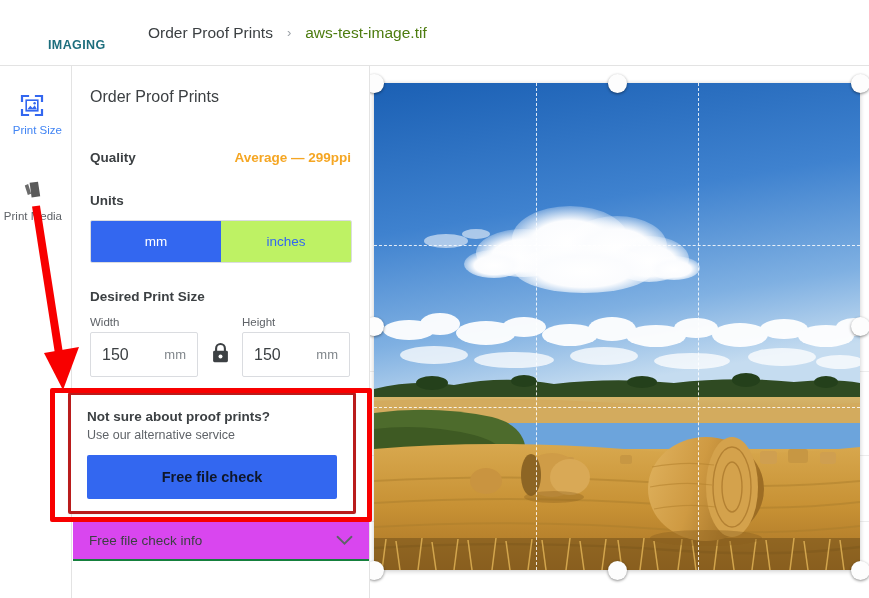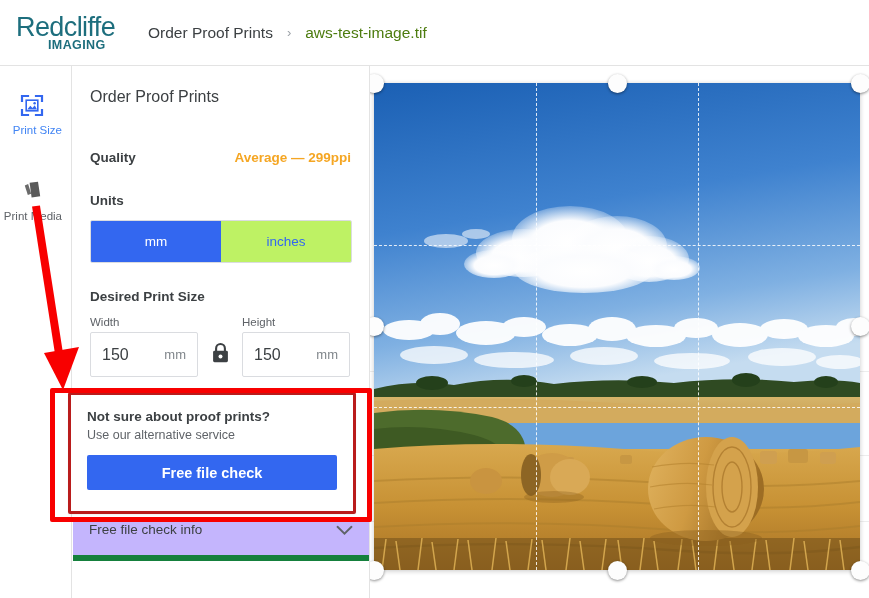--- a/index.html
+++ b/index.html
@@ -102,31 +102,31 @@
   }
   .promo {
     position:absolute; left:68px; top:392px; width:288px; height:122px;
     background:#fff; border:3px solid #b91c1c; border-radius:2px;
     box-shadow:0 1px 2px rgba(0,0,0,0.06);
     padding:14px 16px 0; z-index:5;
   }
   .promo-h { font-size:13.5px; font-weight:bold; color:#3c4043; }
   .promo-p { font-size:12.5px; color:#5f6368; margin-top:4px; }
   .promo-btn {
-    margin-top:13px; height:35px; background:#3367f0; border-radius:2px;
+    margin-top:13px; height:44px; background:#3367f0; border-radius:2px;
     display:flex; align-items:center; justify-content:center;
-    color:#ffffff; font-size:14.5px; font-weight:bold; cursor:pointer;
+    color:#0f172a; font-size:14.5px; font-weight:bold; cursor:pointer;
   }
 
   
   .accordion {
     position:absolute; left:73px; top:521px; width:296px; height:40px;
-    border-top:1px solid #e8e8e8; border-bottom:6px solid #15803d;
-    display:flex; align-items:flex-start; padding:0 16px;
-    background:#c4b5fd; z-index:4; cursor:pointer;
+    border-top:1px solid #e8e8e8; border-bottom:2px solid #15803d;
+    display:flex; align-items:center; padding:0 16px;
+    background:#d946ef; z-index:4; cursor:pointer;
   }
   .accordion-lbl { flex:1; font-size:13.5px; color:#3c4043; }
 
   
   .arrow { position:absolute; left:0; top:60px; width:140px; height:340px; z-index:9; pointer-events:none; }
 
   
   .stage {
     position:absolute; left:370px; top:66px; width:499px; height:532px;
     background:#fff; overflow:hidden;
@@ -151,21 +151,20 @@
     z-index:8; cursor:pointer;
   }
 </style>
 </head>
 <body>
 
 <div id="app">
 
   <div class="header">
     <div class="logo">
-      <div class="logo-main">Redcliffe</div>
       <div class="logo-sub">IMAGING</div>
     </div>
     <div class="breadcrumb">
       <span class="crumb">Order Proof Prints</span>
       <span class="crumb-sep">›</span>
       <span class="crumb-current">aws-test-image.tif</span>
     </div>
   </div>
 
   <div class="rail">

